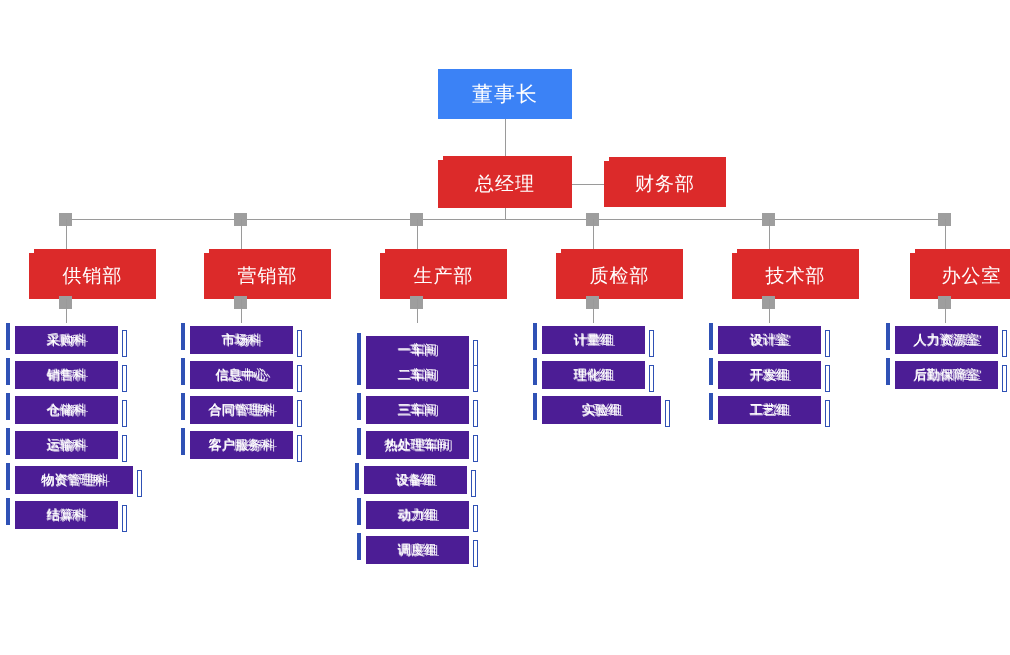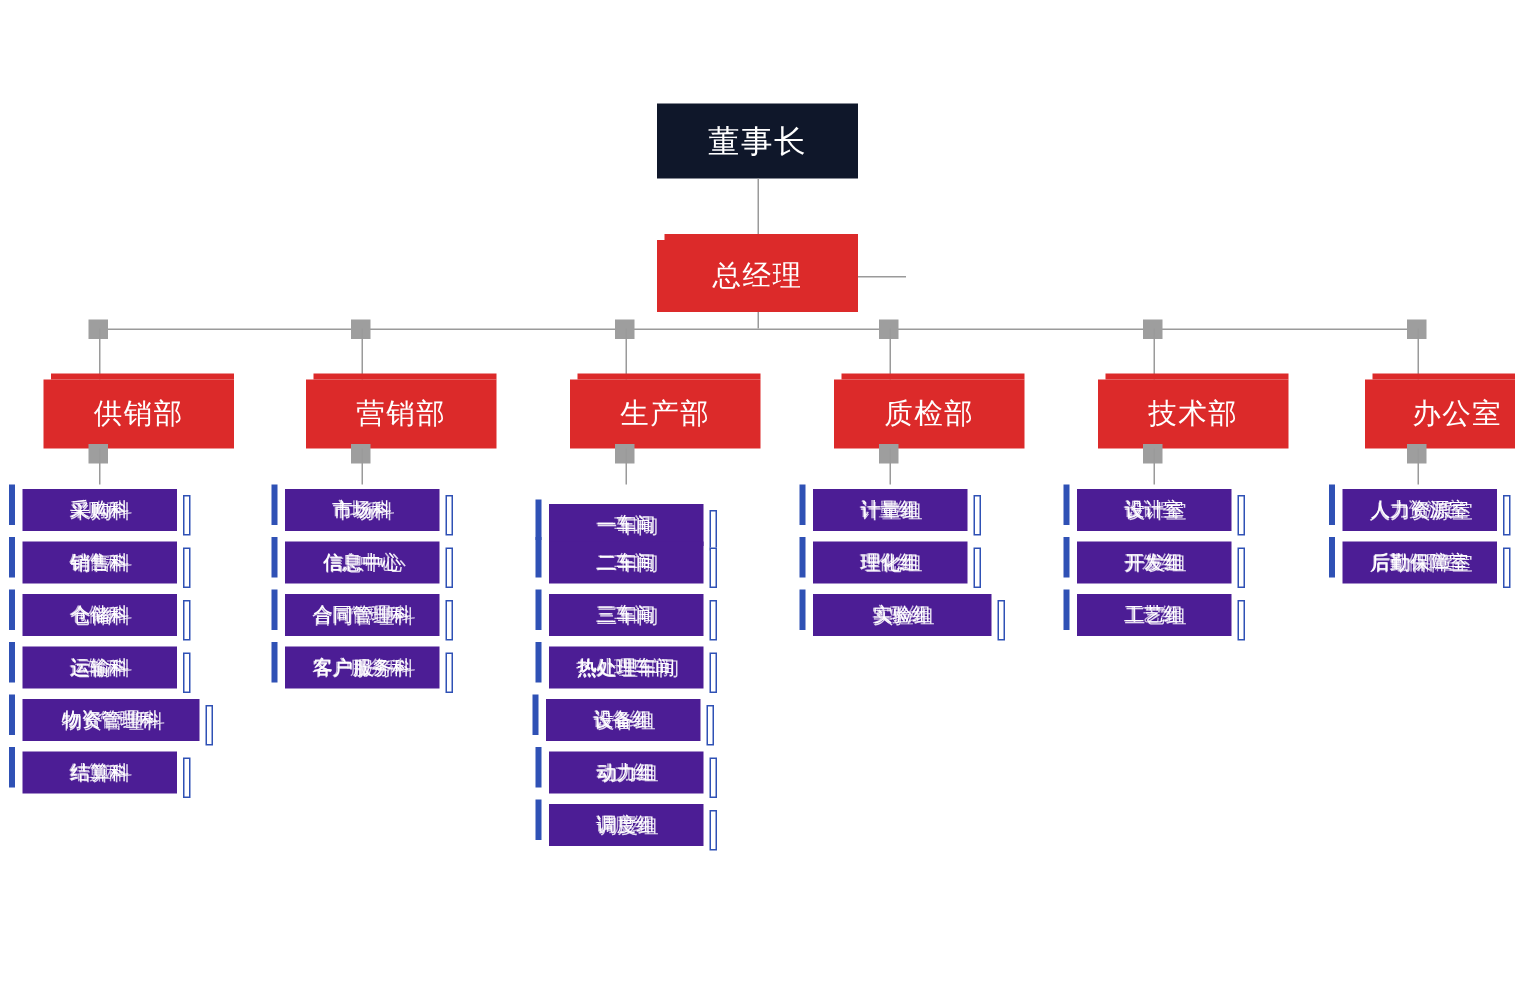--- a/index.html
+++ b/index.html
@@ -20,21 +20,21 @@
     position:absolute;
     box-sizing:border-box;
     display:flex;align-items:center;justify-content:center;
     color:#ffffff;
     letter-spacing:1px;
     white-space:nowrap;
   }
 
   
   .node.blue-top{
-    background:#0f172a;
+    background:#3b82f6;
     font-size:21px;
     justify-content:center;
   }
   
   .node.red{
     background:#dc2a2a;
     font-size:19px;
   }
   .node.red::before{
     
@@ -84,20 +84,23 @@
   </div>
 
   <div class="line-v" style="left:505px;top:119px;height:41px;"></div>
 
   <div class="node red" style="left:438px;top:160px;width:134px;height:48px;">
     <span>总经理</span>
   </div>
 
   <div class="line-h" style="left:572px;top:184px;width:32px;"></div>
 
+  <div class="node red" style="left:604px;top:161px;width:122px;height:46px;">
+    <span>财务部</span>
+  </div>
 
   <div class="line-v" style="left:505px;top:208px;height:11px;"></div>
   <div class="line-h" style="left:66px;top:219px;width:880px;"></div>
 
   <div class="knob" style="left:59px;top:213px;"></div>
   <div class="line-v" style="left:66px;top:219px;height:34px;"></div>
   <div class="node red dept" style="left:3px;top:253px;width:127px;height:46px;">
     <span>供销部</span>
   </div>
   <div class="knob" style="left:59px;top:296px;"></div>

